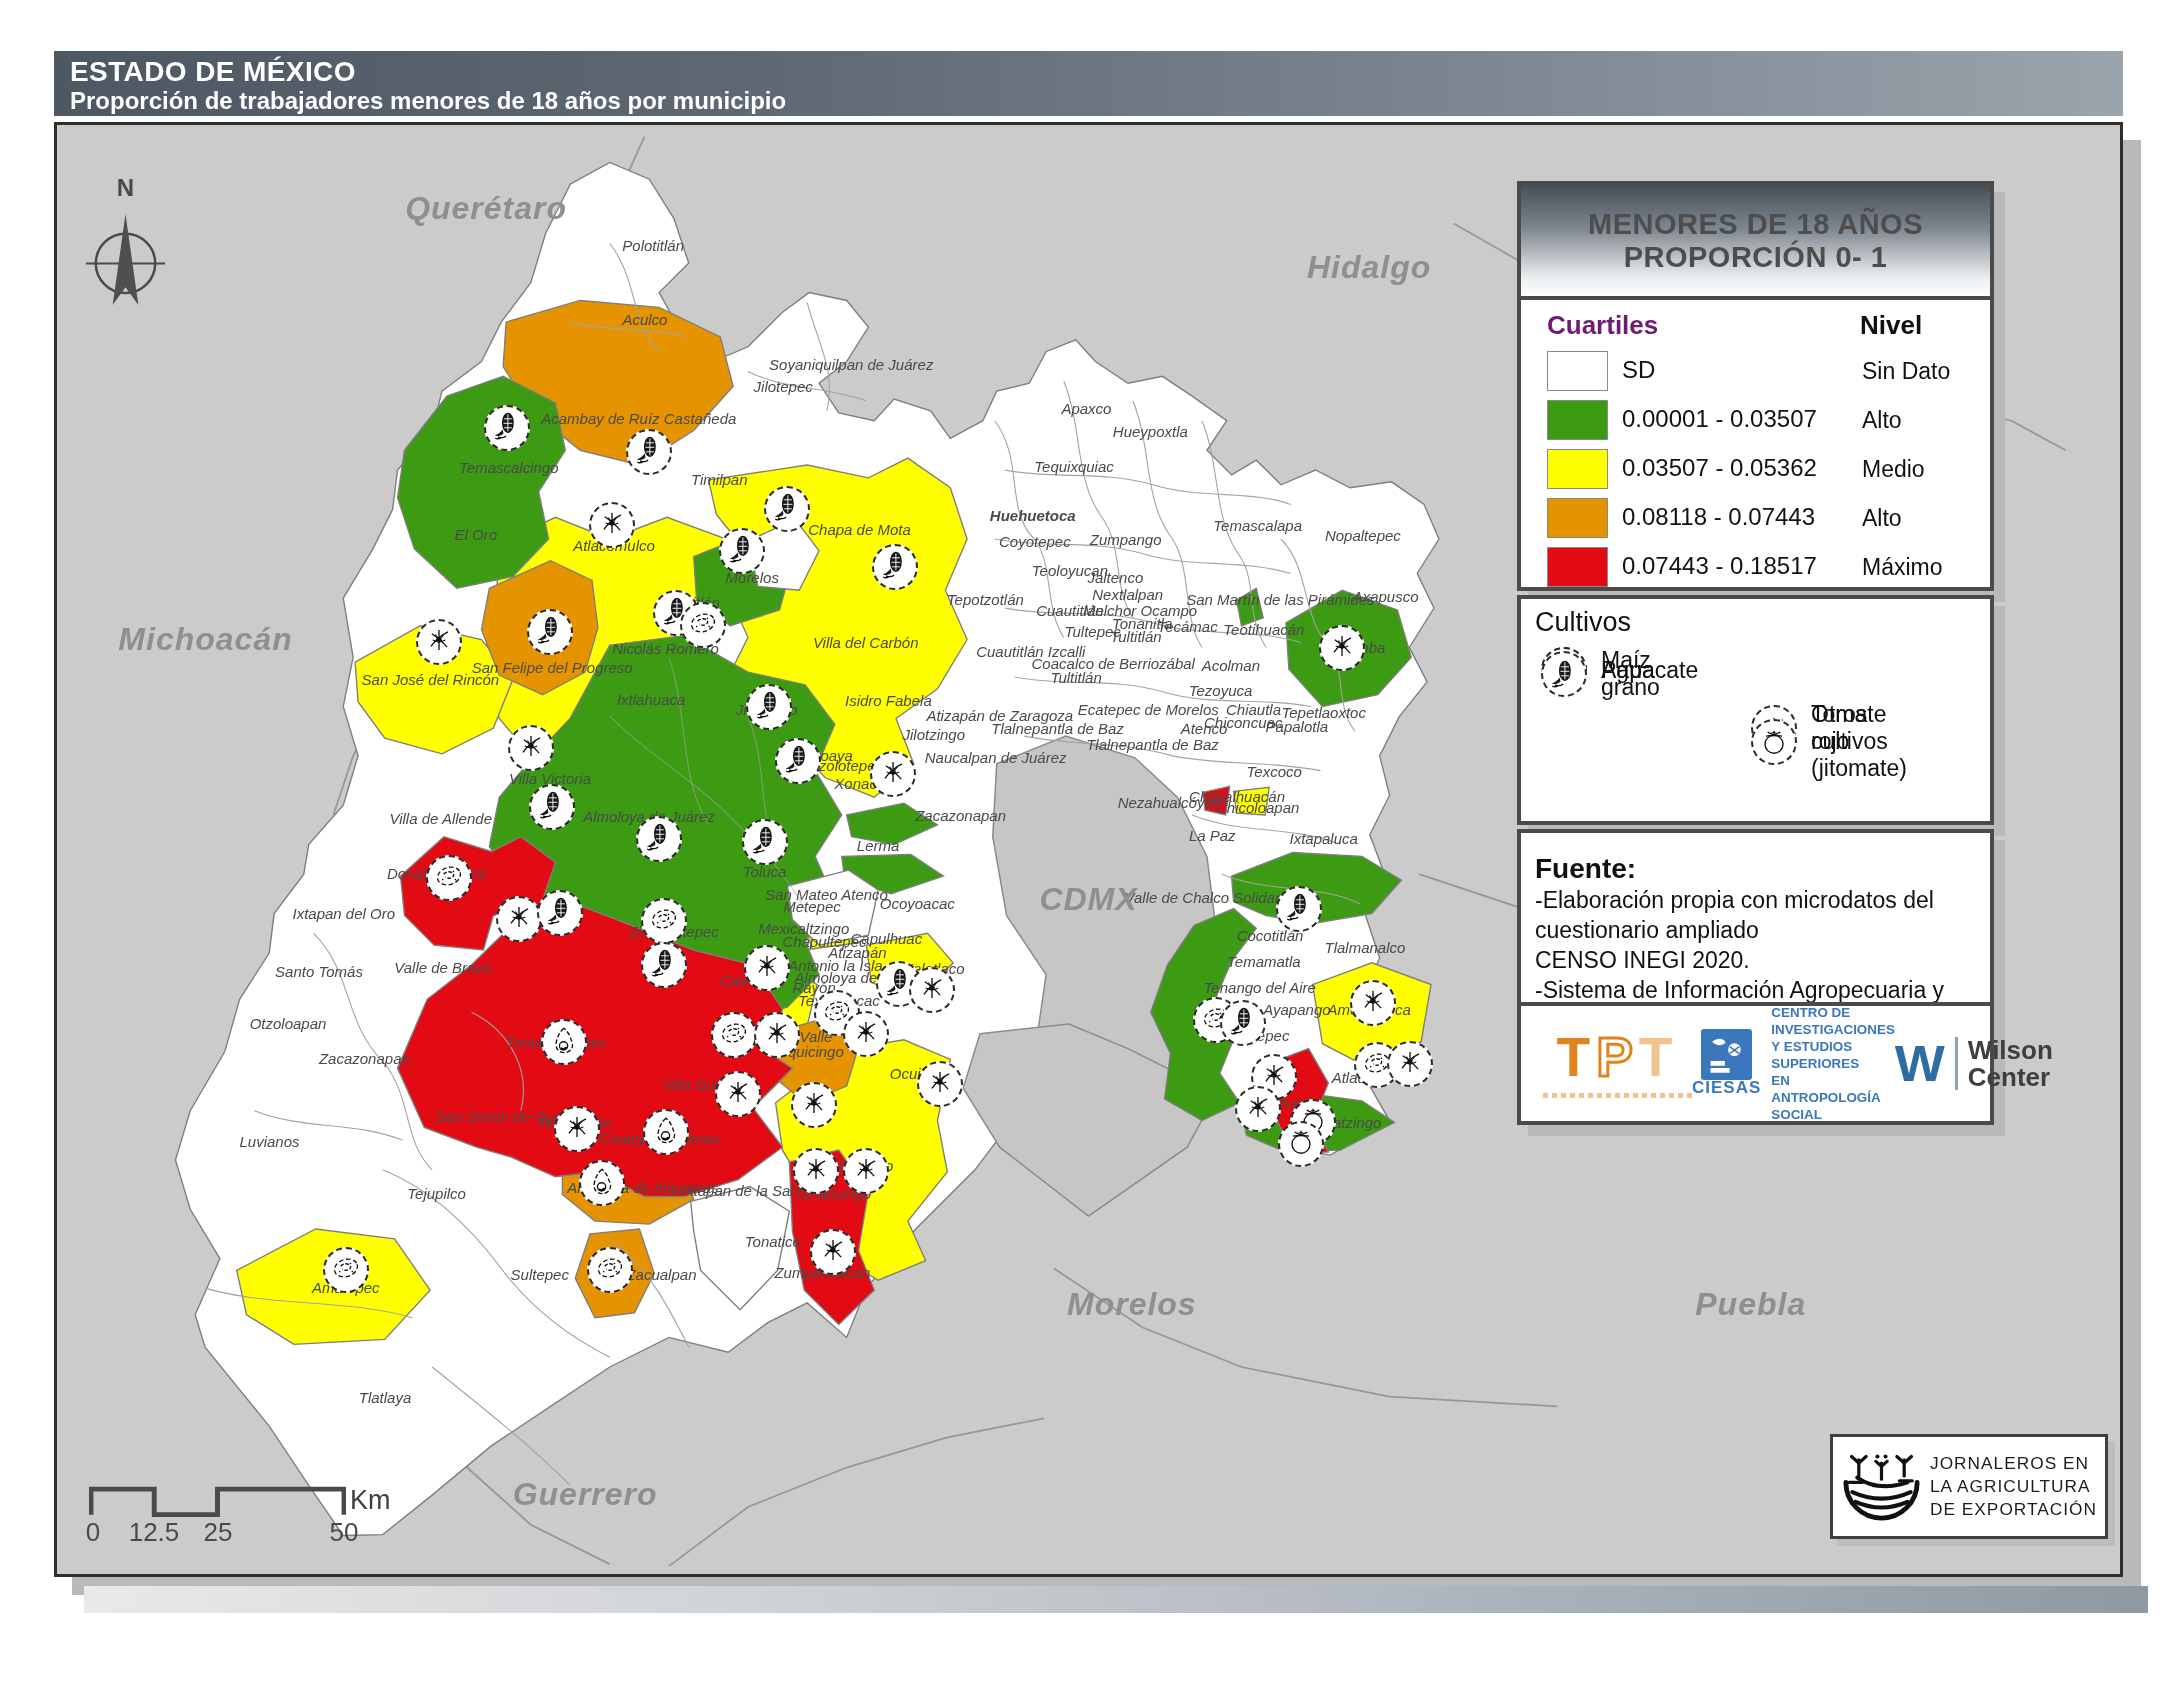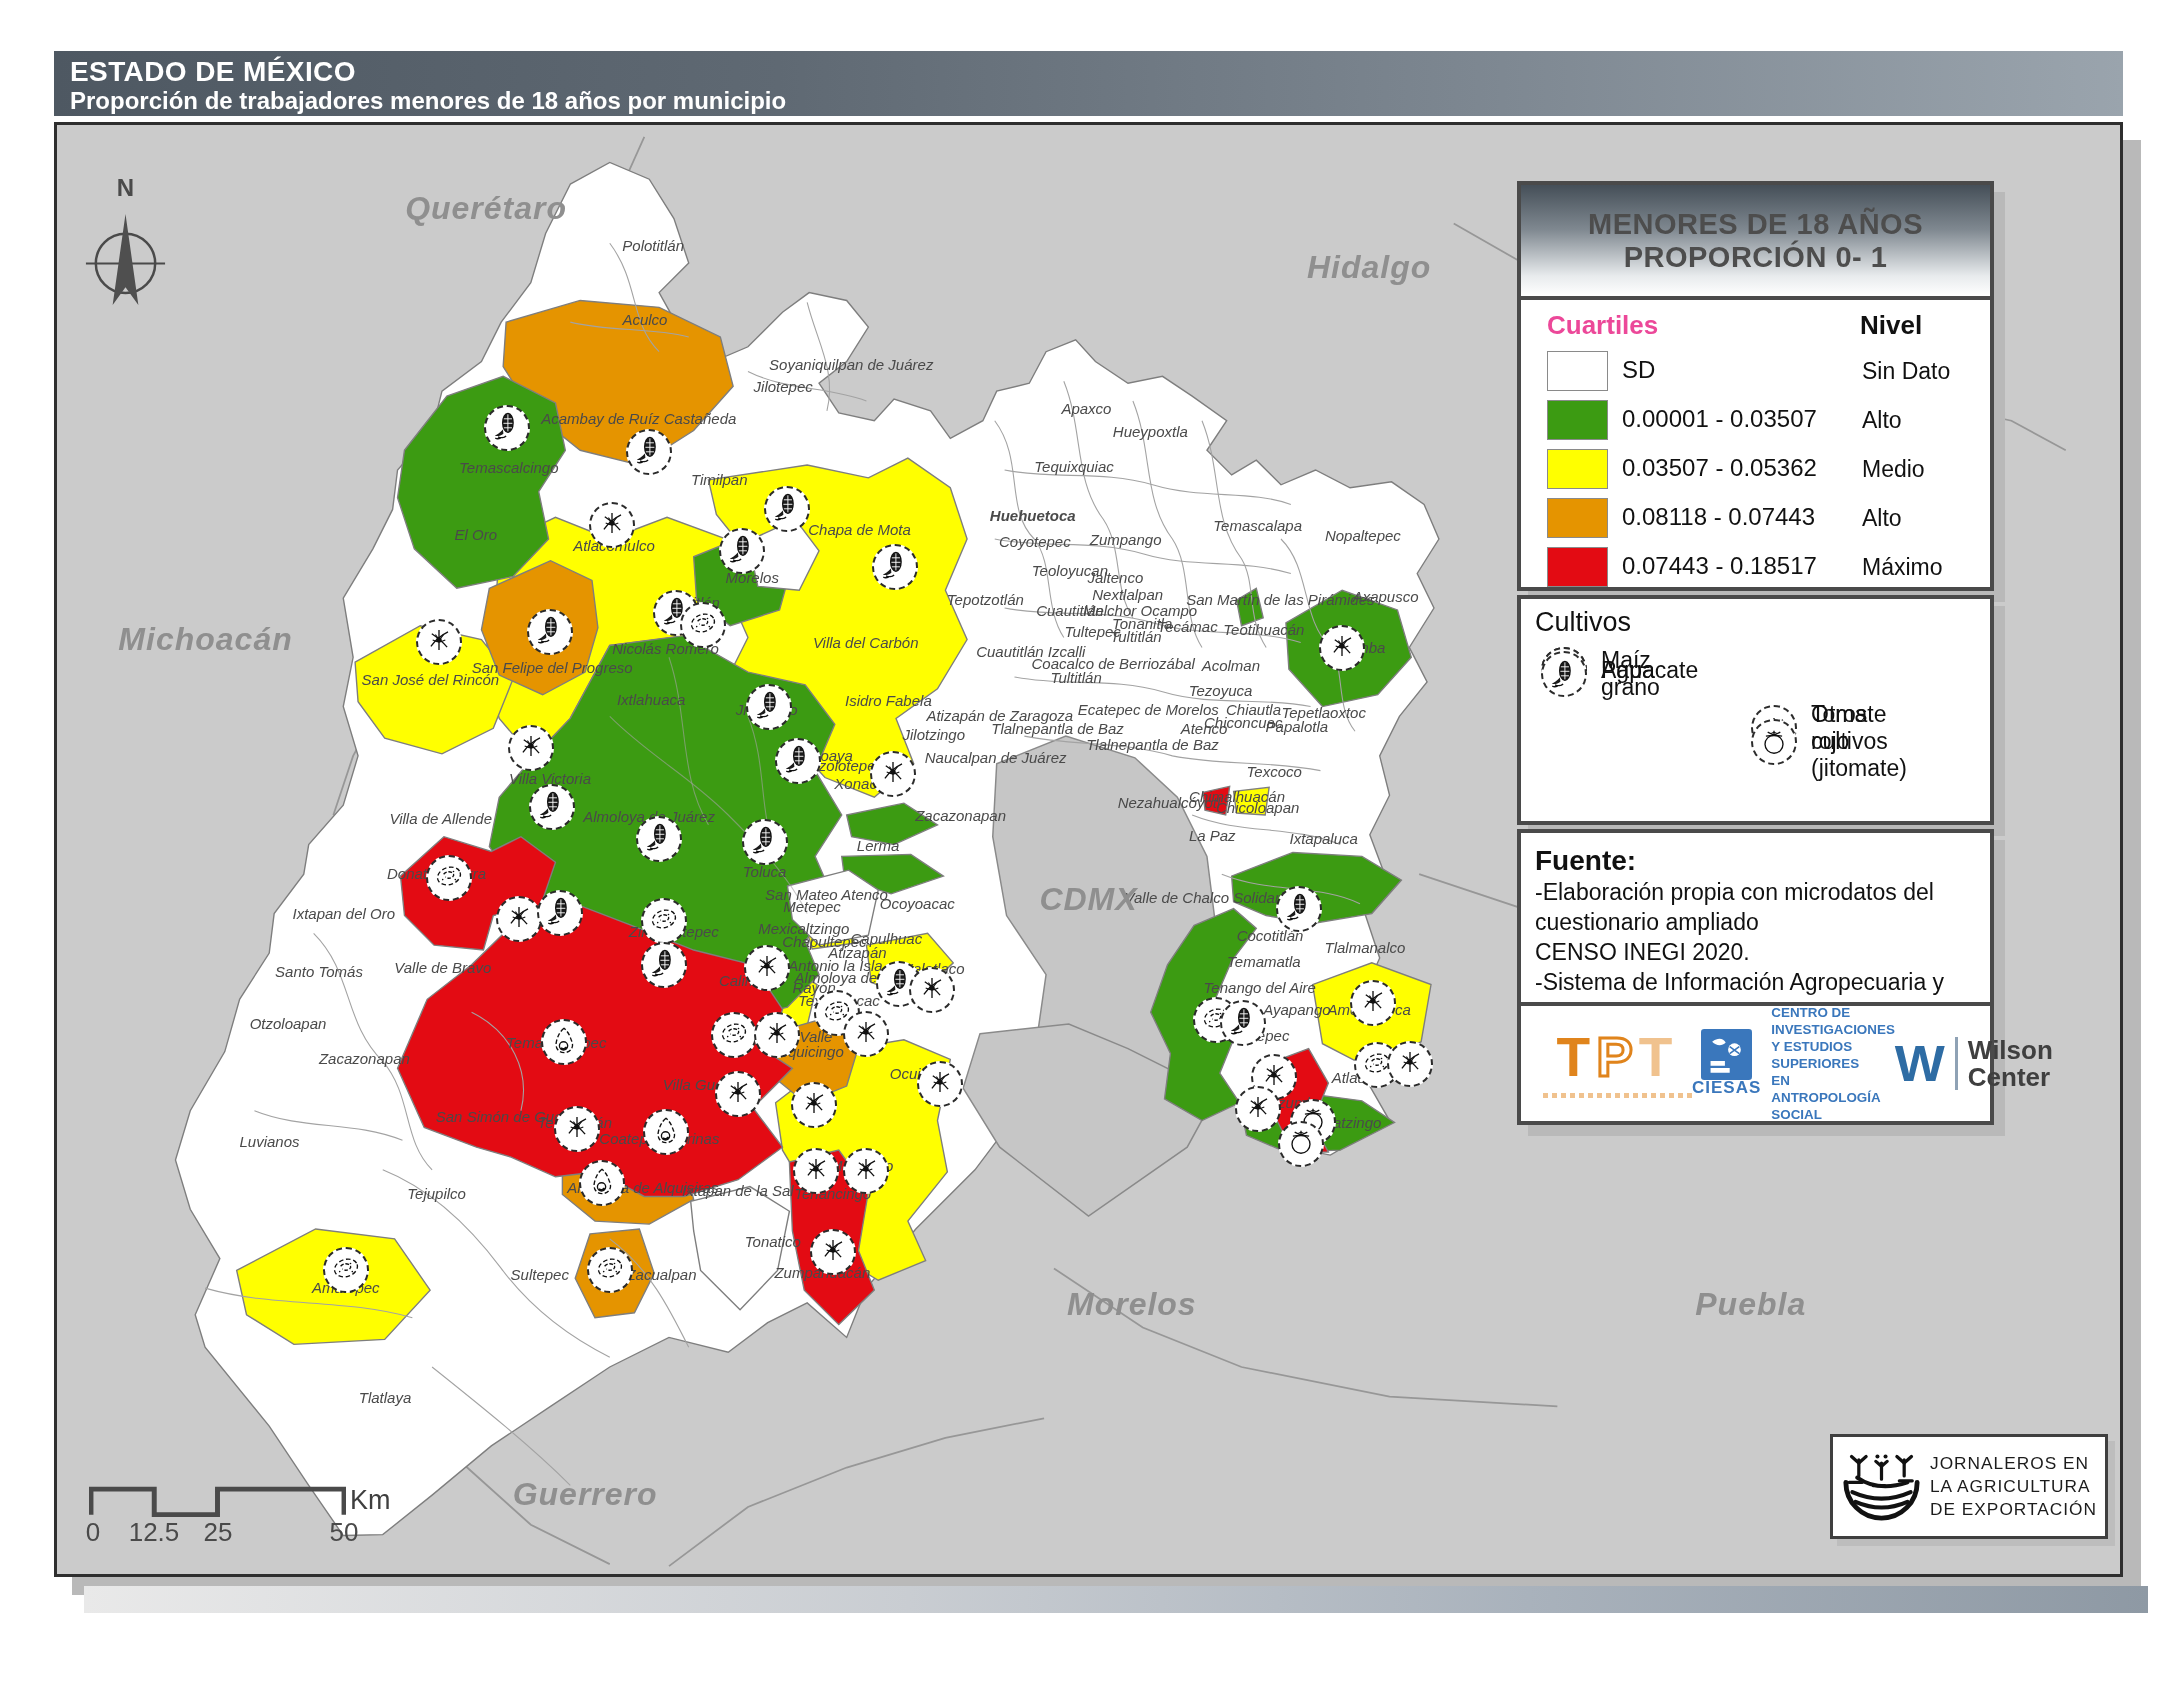--- a/index.html
+++ b/index.html
@@ -36,33 +36,33 @@
   .scalebar .tick{position:absolute;top:40px;transform:translateX(-50%);font-size:26px;color:#4a4a4a;}
   
   .lbox{position:absolute;left:1517px;width:477px;background:#fff;border:4px solid #4a4a4a;
         box-sizing:border-box;box-shadow:11px 11px 0 #b9b9b9;}
   .lg-quart{top:181px;height:410px;}
   .lg-head{height:111px;border-bottom:4px solid #4a4a4a;display:flex;flex-direction:column;
         align-items:center;justify-content:center;
         background:linear-gradient(180deg,#454f58 0%,#7f8890 40%,#e8ebed 82%,#ffffff 100%);}
   .lg-head div{font-size:29px;font-weight:bold;color:#4d4d4d;letter-spacing:0.5px;}
   .lg-cols{position:absolute;left:0;top:125px;width:100%;}
-  .lg-cols .c1{position:absolute;left:26px;font-size:26px;font-weight:bold;color:#ec4899;}
+  .lg-cols .c1{position:absolute;left:26px;font-size:26px;font-weight:bold;color:#701a75;}
   .lg-cols .c2{position:absolute;left:339px;font-size:26px;font-weight:bold;color:#111;}
   .lg-rows{position:absolute;left:0;top:163px;width:100%;}
   .lg-row{position:relative;height:49px;}
   .lg-sw{position:absolute;left:26px;top:3px;width:61px;height:40px;border:1px solid #8a8a8a;box-sizing:border-box;}
   .lg-range{position:absolute;left:101px;top:8px;font-size:24px;color:#111;}
   .lg-level{position:absolute;left:341px;top:10px;font-size:23px;color:#111;}
   .lg-cult{top:595px;height:230px;}
   .lg-cult .ttl{position:absolute;left:14px;top:8px;font-size:27px;font-weight:normal;color:#111;}
   .cult-item{position:absolute;display:flex;align-items:center;gap:14px;}
   .cult-item .crop-icon{position:static;transform:none;flex:0 0 46px;}
   .cult-item .lab{font-size:23px;color:#111;}
-  .lg-fuente{top:829px;height:204px;padding:12px 14px;}
+  .lg-fuente{top:829px;height:204px;padding:20px 14px;}
   .lg-fuente .ttl{font-size:28px;font-weight:bold;color:#111;}
   .lg-fuente .ln{font-size:23px;color:#111;line-height:30px;}
   .lg-logos{top:1002px;height:123px;display:flex;align-items:center;justify-content:space-between;padding:0 22px;}
   
   .tpt{display:flex;flex-direction:column;align-items:center;}
   .tpt .letters{font-size:55px;font-weight:bold;letter-spacing:6px;line-height:1;}
   .tpt .l1{color:var(--tpt_orange);}
   .tpt .l2{color:#fff;-webkit-text-stroke:3px var(--tpt_orange);}
   .tpt .l3{color:#f0c28e;}
   .tpt .tag{width:149px;height:5px;margin-top:8px;

